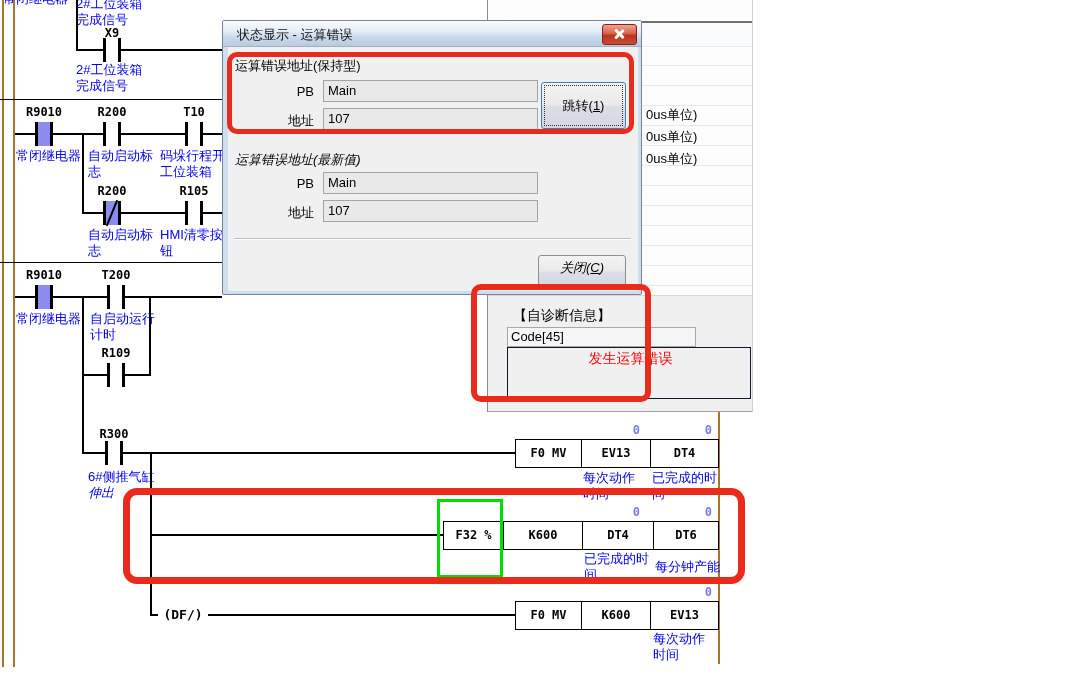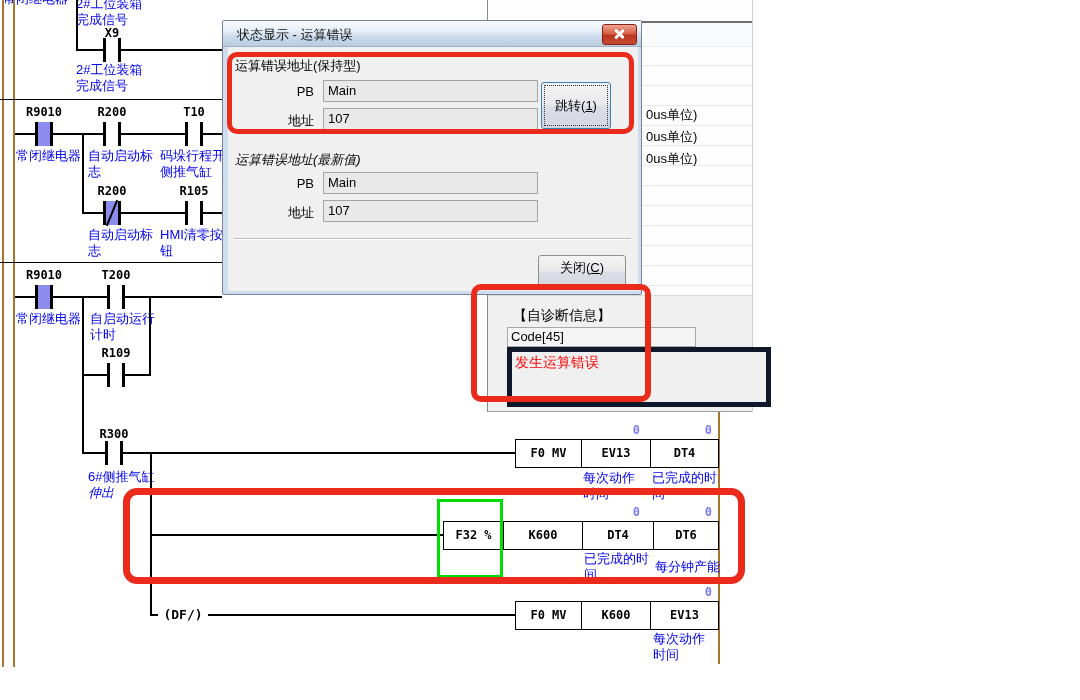--- a/index.html
+++ b/index.html
@@ -30,42 +30,42 @@
   .panel-head-line{position:absolute;left:0;top:21px;width:100%;height:2px;background:#6f6f6f;}
   .panel-band{position:absolute;left:0;top:23px;width:100%;height:23px;background:#fafbfc;border-bottom:1px solid #ececec;}
   .panel-grid{position:absolute;left:0;top:46px;width:100%;height:246px;
         background:repeating-linear-gradient(180deg,transparent 0 19px,#e9e9e9 19px 20px);}
   .panel-row-text{position:absolute;left:158px;font-size:13px;color:#000;white-space:nowrap;}
   .diag{position:absolute;left:0;top:295px;width:100%;height:116px;background:#f0f0f0;border-top:1px solid #d8d8d8;}
   .diag-title{position:absolute;left:25px;top:11px;font-size:14px;}
   .diag-code{position:absolute;left:19px;top:31px;width:184px;height:18px;background:#f5f5f5;
         border:1px solid #a8a8a8;font-size:13px;padding-left:3px;line-height:18px;}
   .diag-msg{position:absolute;left:19px;top:51px;width:239px;height:48px;background:#f0f0f0;
-        border:5px solid #0f172a;color:#ff0000;font-size:14px;padding:2px 12px 0 3px;}
+        border:1px solid #0f172a;color:#ff0000;font-size:14px;padding:2px 0 0 3px;text-align:center;}
   
   .dlg{position:absolute;left:222px;top:20px;width:420px;height:275px;background:#cfdeef;
        border:1px solid #76839a;box-sizing:border-box;border-radius:2px;}
   .dlg-title{position:absolute;left:0;top:0;width:100%;height:26px;box-sizing:border-box;
        background:linear-gradient(180deg,#f9fbfd 0%,#e6eef8 40%,#ccdbec 62%,#b9cbde 100%);
        border-bottom:1px solid #9db1c8;}
   .dlg-title-text{position:absolute;left:14px;top:5px;font-size:13px;color:#101010;white-space:nowrap;}
   .dlg-close{position:absolute;left:379px;top:3px;width:33px;height:19px;border:1px solid #8a2015;border-radius:3px;
        background:linear-gradient(180deg,#eba595 0%,#d86045 45%,#bb3420 55%,#c54d31 100%);cursor:pointer;}
   .dlg-close .xb{position:absolute;left:15px;top:3px;width:2.5px;height:12px;background:#fff;border-radius:1px;}
   .dlg-client{position:absolute;left:5px;top:26px;width:410px;height:244px;background:#f0f0f0;}
   .gtitle{position:absolute;font-size:13px;color:#000;white-space:nowrap;}
   .flabel{position:absolute;width:28px;text-align:right;font-size:13px;}
   .tbox{position:absolute;width:215px;height:22px;box-sizing:border-box;background:#e9e9e9;
         border:1px solid #a3a3a3;font-size:13px;line-height:20px;padding-left:4px;}
   .btn{position:absolute;box-sizing:border-box;border:1px solid #8e8e8e;border-radius:3px;text-align:center;
        background:linear-gradient(180deg,#f4f4f4 0%,#eaeaec 48%,#dcdee6 52%,#d3d7df 100%);
        font-size:13px;cursor:pointer;color:#000;}
   .btn.focus{border-color:#3c7fb1;outline:1px dotted #333;outline-offset:-4px;}
-  .btn-big{width:70px;height:47px;line-height:45px;}
-  .btn-close{width:88px;height:33px;line-height:24px;}
+  .btn-big{width:85px;height:47px;line-height:45px;}
+  .btn-close{width:88px;height:33px;line-height:24px;font-style:italic;}
   .hsep{position:absolute;height:1px;background:#bdbdbd;border-bottom:1px solid #fff;}
   .u{text-decoration:underline;}
   
   .redrect{position:absolute;border:6px solid #ea2a1b;border-radius:10px;pointer-events:none;}
   .greenrect{position:absolute;border:3px solid #00dd00;pointer-events:none;}
 </style>
 </head>
 <body>
 
 <div class="stage">
@@ -103,21 +103,21 @@
     <div class="cbar" style="left:103px;top:122px;"></div>
     <div class="cbar" style="left:118px;top:122px;"></div>
     <div class="clabel" style="left:88px;top:148px;">自动启动标</div>
     <div class="clabel" style="left:88px;top:164px;">志</div>
 
     <div class="cname" style="left:170px;top:105px;">T10</div>
     <div class="cfill" style="left:188px;top:122px;"></div>
     <div class="cbar" style="left:185px;top:122px;"></div>
     <div class="cbar" style="left:200px;top:122px;"></div>
     <div class="clabel" style="left:160px;top:148px;">码垛行程开</div>
-    <div class="clabel" style="left:160px;top:164px;">侧推气缸</div>
+    <div class="clabel" style="left:160px;top:164px;">工位装箱</div>
 
     <div class="vwire" style="left:82px;top:133px;height:81px;"></div>
     <div class="hwire" style="left:82px;top:212px;width:140px;"></div>
     <div class="cname" style="left:88px;top:184px;">R200</div>
     <div class="cfill on" style="left:106px;top:201px;"></div>
     <div class="cbar" style="left:103px;top:201px;"></div>
     <div class="cbar" style="left:118px;top:201px;"></div>
     <div class="slash" style="left:111px;top:199px;"></div>
     <div class="clabel" style="left:88px;top:227px;">自动启动标</div>
     <div class="clabel" style="left:88px;top:243px;">志</div>

